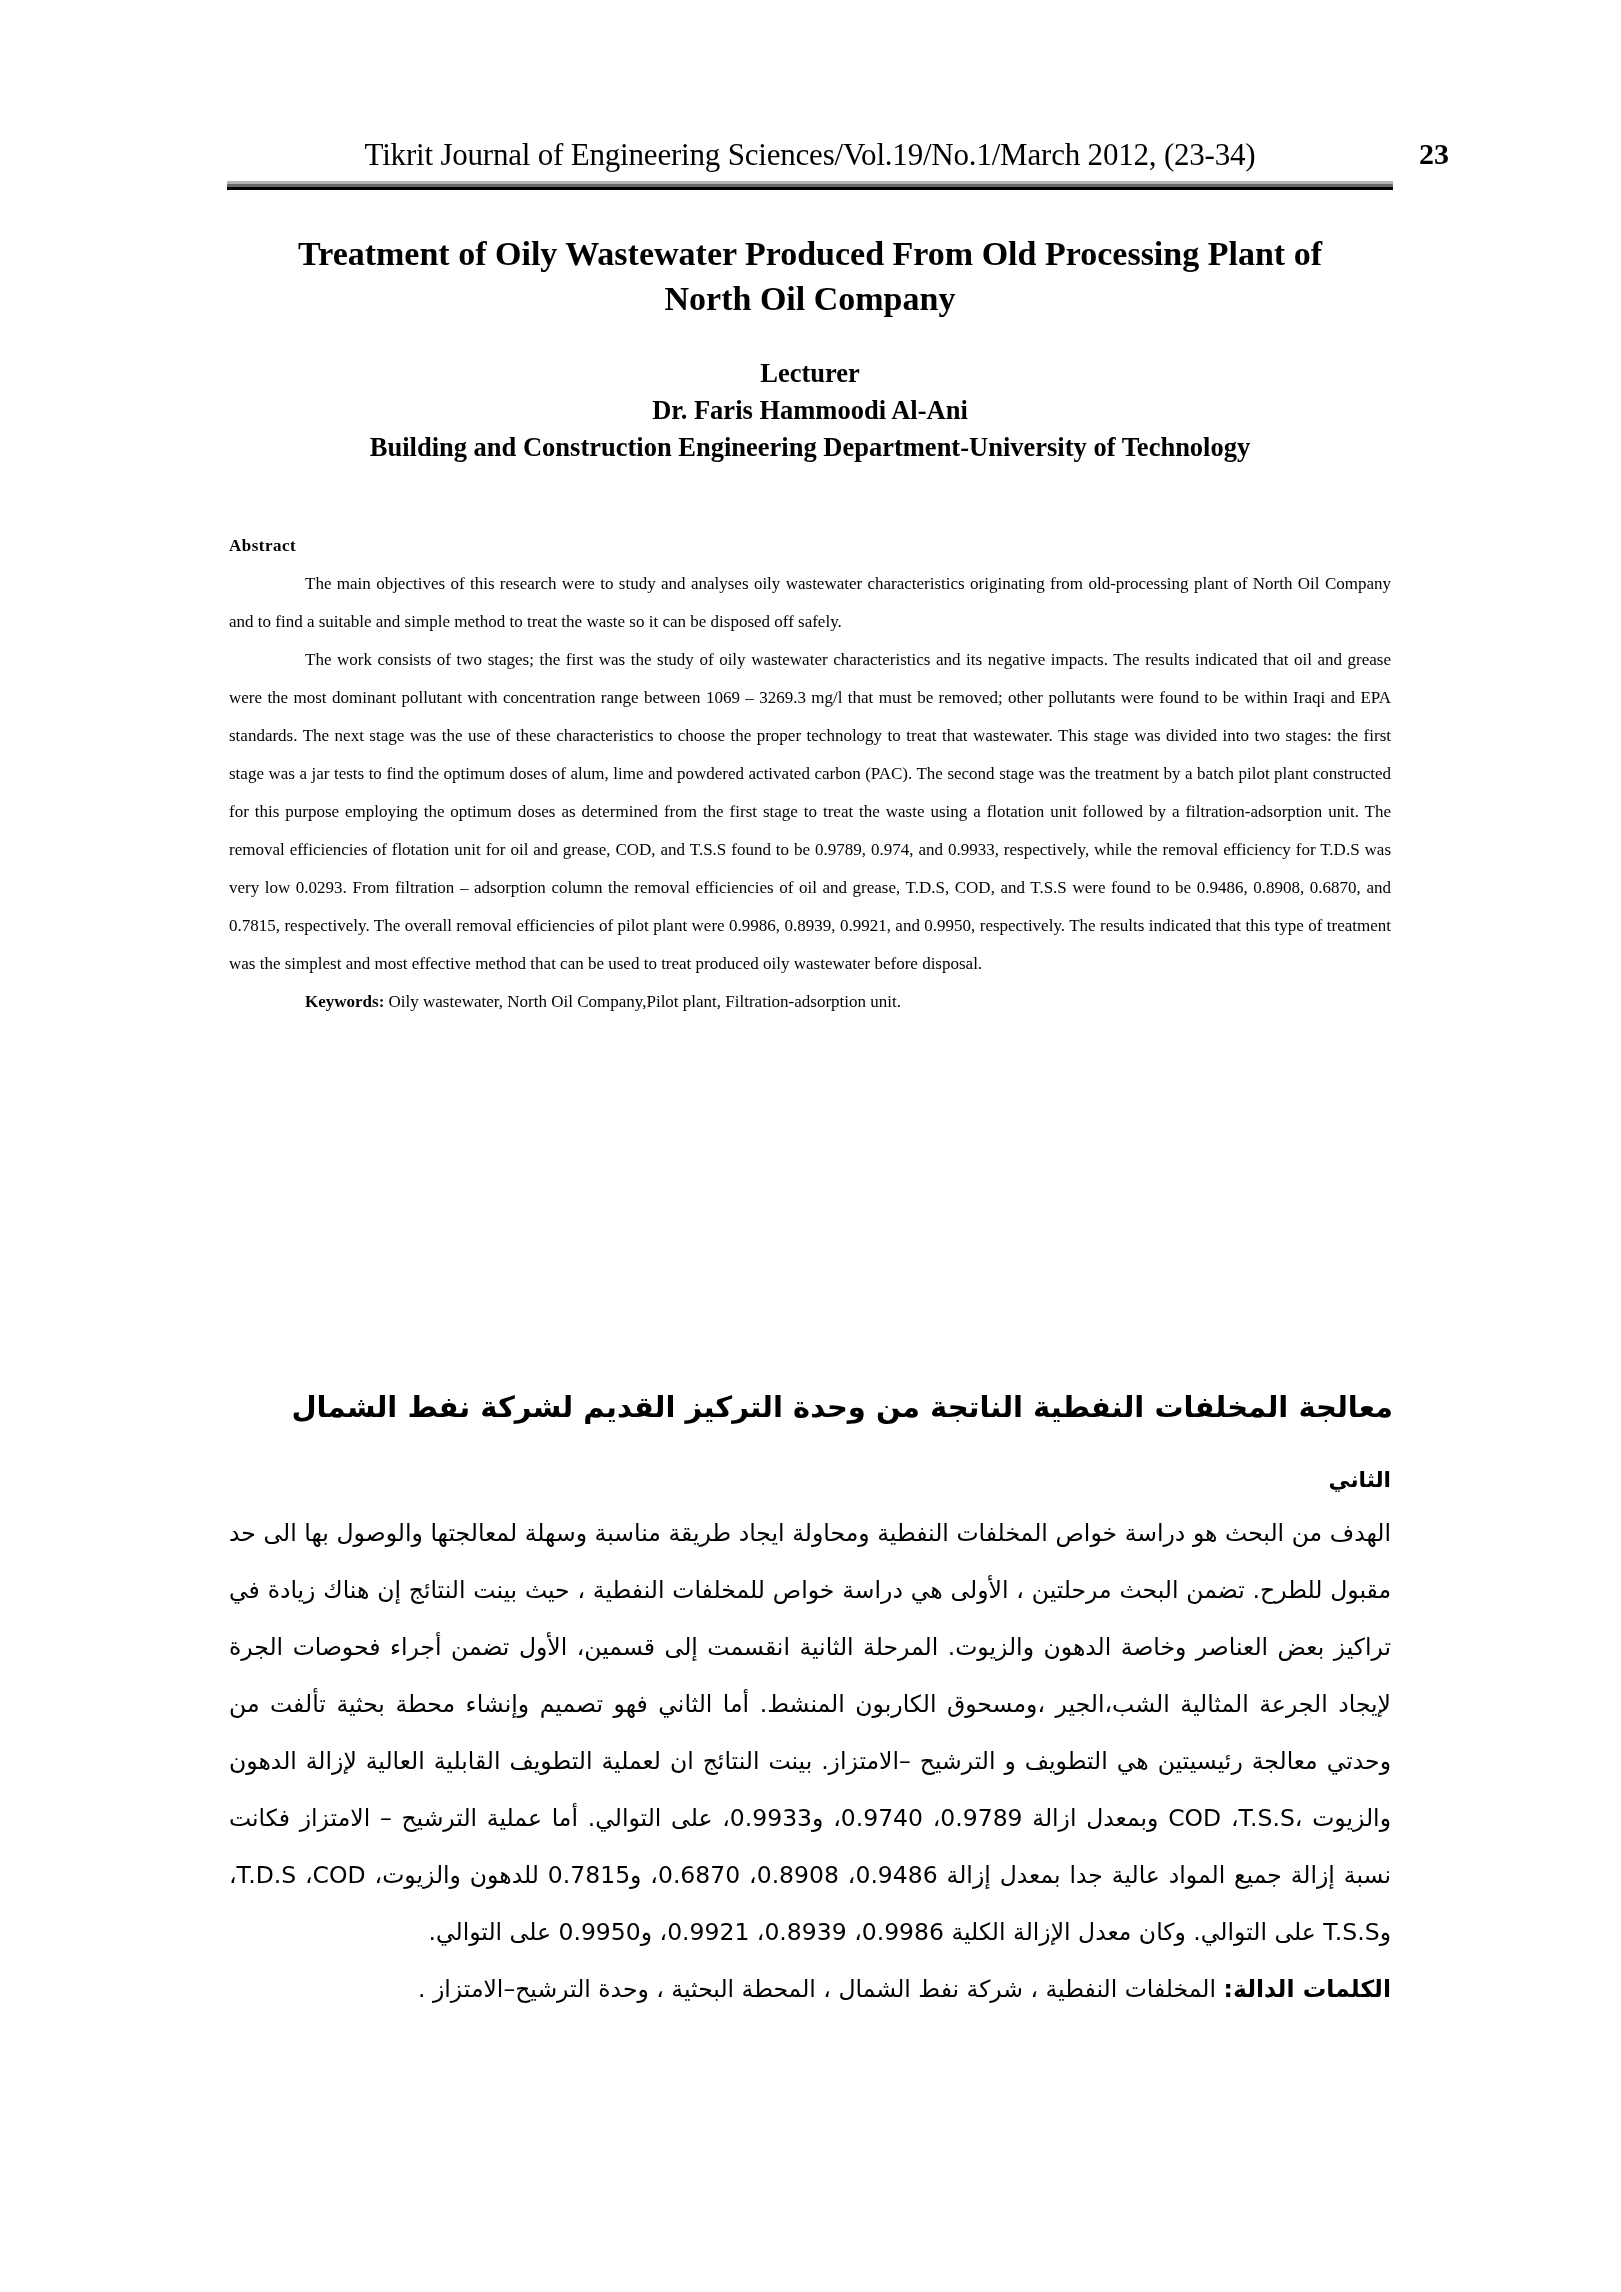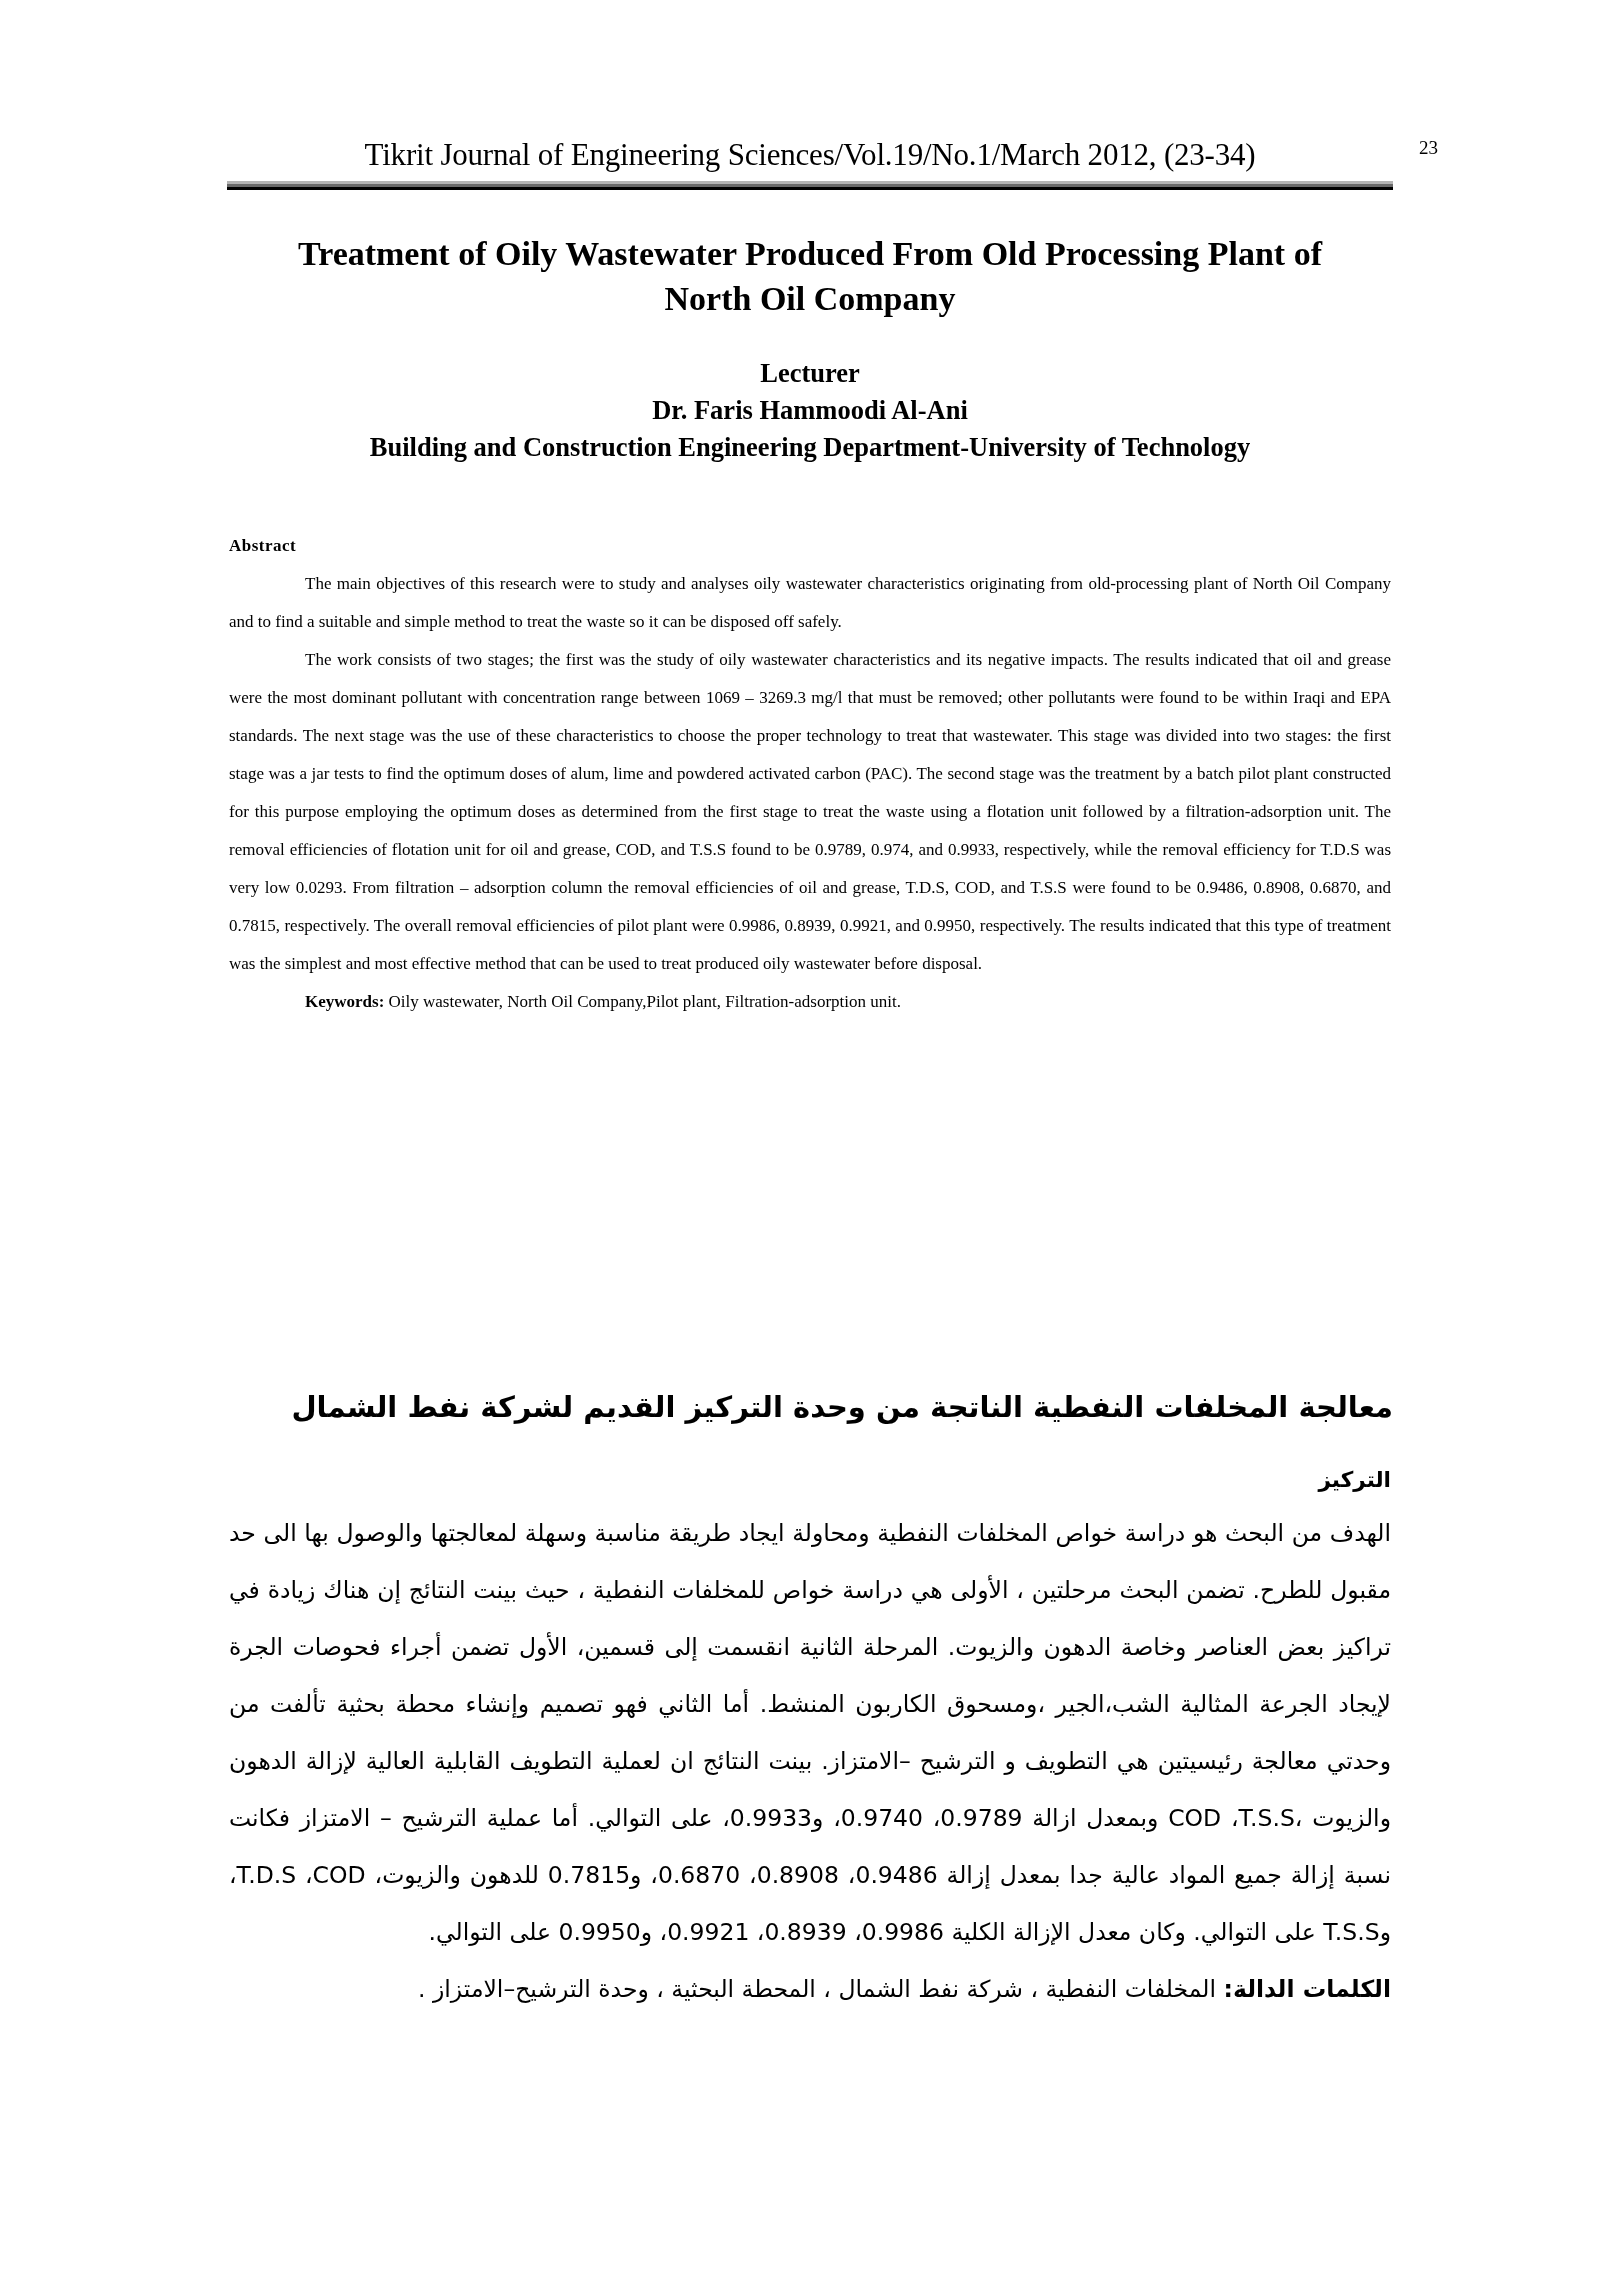--- a/index.html
+++ b/index.html
@@ -1,21 +1,21 @@
 <!DOCTYPE html>
 <html><head>
   <meta charset="utf-8">
   <style>
     html, body { margin: 0; padding: 0; background: #ffffff; }
     body { width: 1621px; height: 2293px; position: relative; overflow: hidden;
            font-family: "Liberation Serif", "DejaVu Serif", serif; color: #000; }
 
     .running-head { position: absolute; top: 137px; left: 227px; width: 1166px;
                     text-align: center; font-size: 31px; font-weight: normal; letter-spacing: -0.2px; }
-    .page-number { position: absolute; top: 137px; left: 1419px; font-size: 19px; font-weight: normal; }
+    .page-number { position: absolute; top: 137px; left: 1419px; font-size: 30px; font-weight: bold; }
     .head-rule { position: absolute; top: 181px; left: 227px; width: 1166px; height: 8.8px; }
     .head-rule .r1 { height: 2.9px; background: #b4b4b4; }
     .head-rule .r2 { height: 2.9px; background: #6a6a6a; }
     .head-rule .r3 { height: 2.9px; background: #000; }
 
     .title { position: absolute; top: 231px; left: 227px; width: 1166px; text-align: center;
              font-size: 34px; font-weight: bold; line-height: 45px; }
     .author-block { position: absolute; top: 355px; left: 227px; width: 1166px; text-align: center;
                     font-size: 26.5px; font-weight: bold; line-height: 37px; }
 
@@ -59,17 +59,17 @@
 <div class="abstract">
   <div class="heading">Abstract</div>
   <p>The main objectives of this research were to study and analyses oily wastewater characteristics originating from old-processing plant of North Oil Company and to find a suitable and simple method to treat the waste so it can be disposed off safely.</p>
   <p>The work consists of two stages; the first was the study of oily wastewater characteristics and its negative impacts. The results indicated that oil and grease were the most dominant pollutant with concentration range between 1069 – 3269.3 mg/l that must be removed; other pollutants were found to be within Iraqi and EPA standards. The next stage was the use of these characteristics to choose the proper technology to treat that wastewater. This stage was divided into two stages: the first stage was a jar tests to find the optimum doses of alum, lime and powdered activated carbon (PAC). The second stage was the treatment by a batch pilot plant constructed for this purpose employing the optimum doses as determined from the first stage to treat the waste using a flotation unit followed by a filtration-adsorption unit. The removal efficiencies of flotation unit for oil and grease, COD, and T.S.S found to be 0.9789, 0.974, and 0.9933, respectively, while the removal efficiency for T.D.S was very low 0.0293. From filtration – adsorption column the removal efficiencies of oil and grease, T.D.S, COD, and T.S.S were found to be 0.9486, 0.8908, 0.6870, and 0.7815, respectively. The overall removal efficiencies of pilot plant were 0.9986, 0.8939, 0.9921, and 0.9950, respectively. The results indicated that this type of treatment was the simplest and most effective method that can be used to treat produced oily wastewater before disposal.</p>
   <p class="keywords"><span class="kw-label">Keywords:</span><span> Oily wastewater, North Oil Company,Pilot plant, Filtration-adsorption unit.</span></p>
 </div>
 
 <div class="ar-title">معالجة المخلفات النفطية الناتجة من وحدة التركيز القديم لشركة نفط الشمال</div>
 
 <div class="ar-abstract">
-  <div class="ar-heading">التركيز</div>
+  <div class="ar-heading">الثاني</div>
   <p>الهدف من البحث هو دراسة خواص المخلفات النفطية ومحاولة ايجاد طريقة مناسبة وسهلة لمعالجتها والوصول بها الى حد مقبول للطرح. تضمن البحث مرحلتين ، الأولى هي دراسة خواص للمخلفات النفطية ، حيث بينت النتائج إن هناك زيادة في تراكيز بعض العناصر وخاصة الدهون والزيوت. المرحلة الثانية انقسمت إلى قسمين، الأول تضمن أجراء فحوصات الجرة لإيجاد الجرعة المثالية الشب،الجير ،ومسحوق الكاربون المنشط. أما الثاني فهو تصميم وإنشاء محطة بحثية تألفت من وحدتي معالجة رئيسيتين هي التطويف و الترشيح –الامتزاز. بينت النتائج ان لعملية التطويف القابلية العالية لإزالة الدهون والزيوت ،COD ،T.S.S وبمعدل ازالة 0.9789، 0.9740، و0.9933، على التوالي. أما عملية الترشيح – الامتزاز فكانت نسبة إزالة جميع المواد عالية جدا بمعدل إزالة 0.9486، 0.8908، 0.6870، و0.7815 للدهون والزيوت، T.D.S ،COD، وT.S.S على التوالي. وكان معدل الإزالة الكلية 0.9986، 0.8939، 0.9921، و0.9950 على التوالي.</p>
   <p class="ar-keywords"><span class="kw-label">الكلمات الدالة:</span><span> المخلفات النفطية ، شركة نفط الشمال ، المحطة البحثية ، وحدة الترشيح–الامتزاز .</span></p>
 </div>
 
 
 </body></html>

